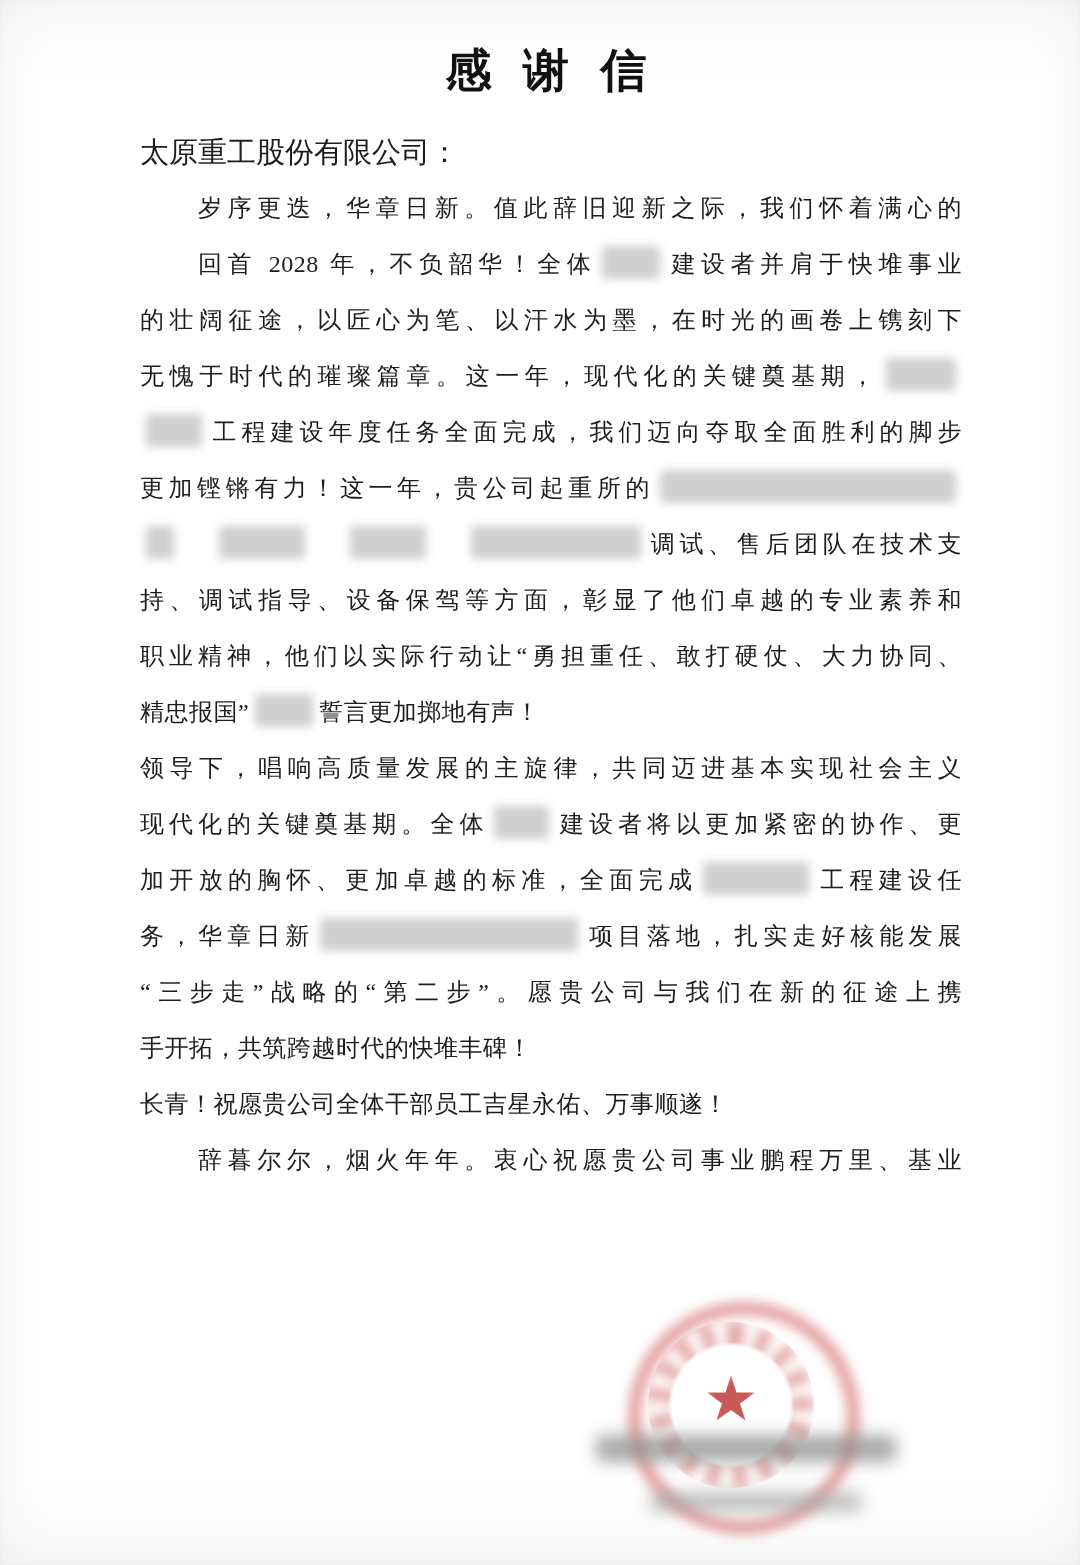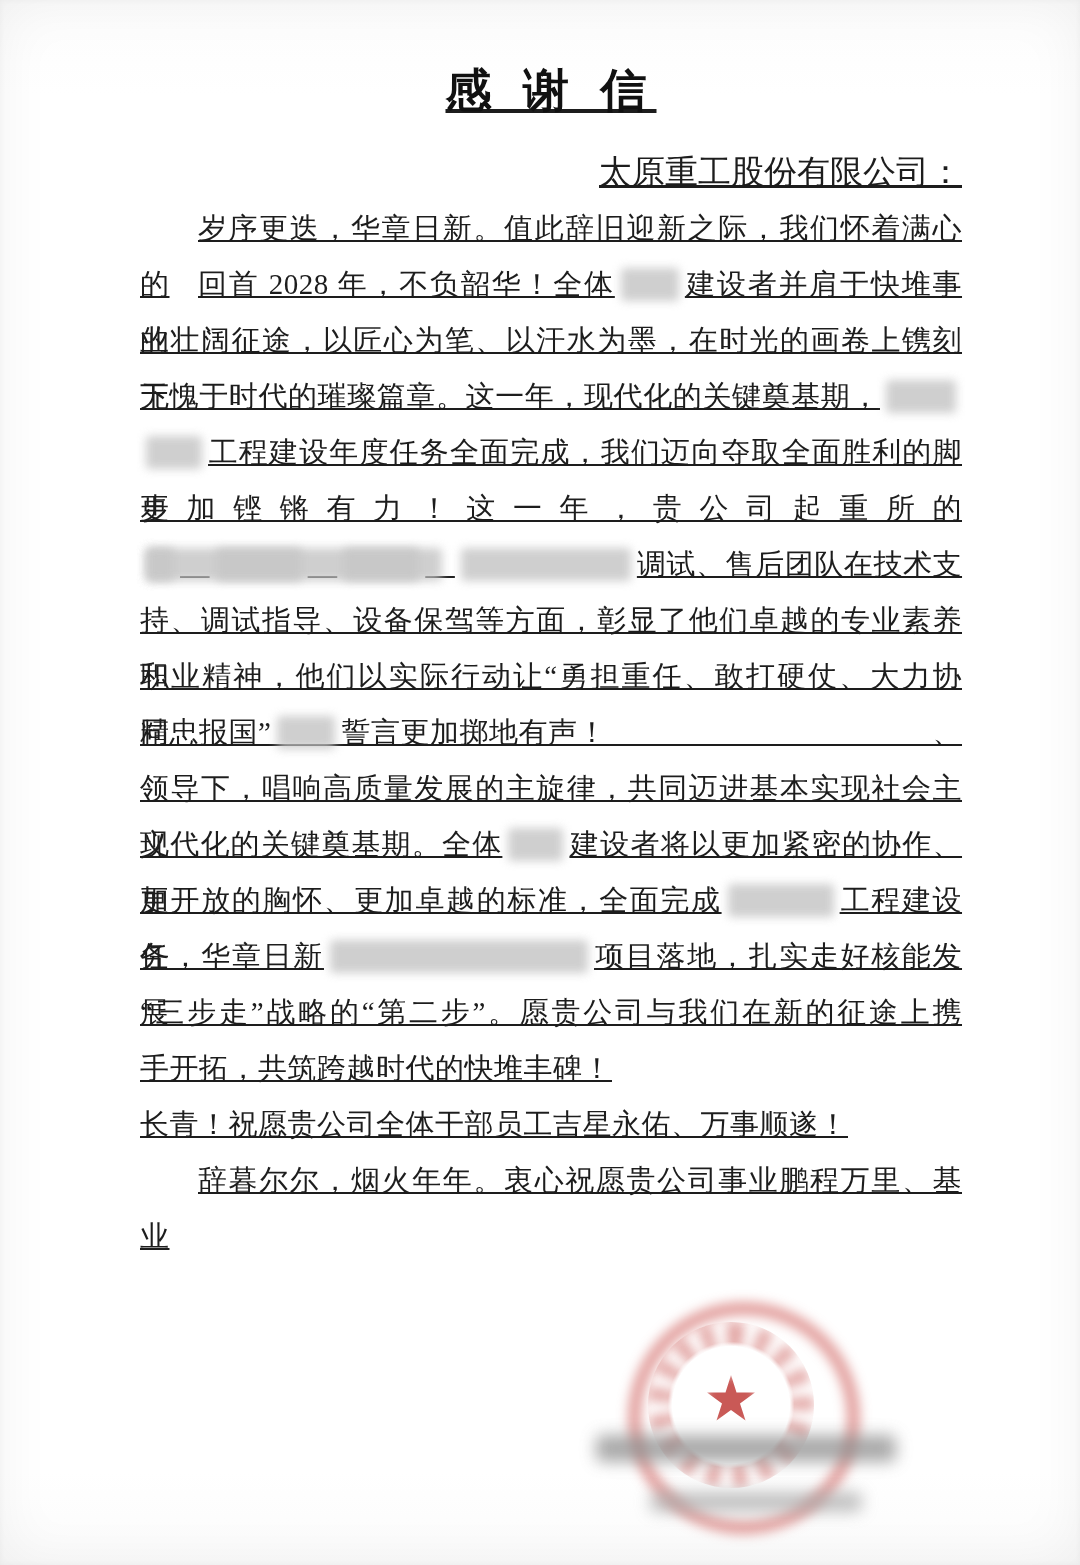--- a/index.html
+++ b/index.html
@@ -8,41 +8,40 @@
     width:1080px;height:1565px;
     margin:0 auto;
     background:linear-gradient(180deg,#fcfcfc 0%,#ffffff 6%,#ffffff 94%,#fbfbfb 100%);
     box-shadow:inset 0 0 55px rgba(0,0,0,0.055), inset 0 0 6px rgba(0,0,0,0.04);
     overflow:hidden;
     font-family:"Liberation Serif","DejaVu Serif",serif;
     color:#1d1d1d;
   }
   .doc{
     position:absolute;
-    left:140px; top:60px;
+    left:140px; top:40px;
     width:822px;
-    text-decoration:underline;
   }
   .title{
     font-size:46px;
     font-weight:bold;
     text-align:center;
     letter-spacing:10px;
     line-height:62px;
     margin:0 0 22px 0;
     color:#111;
   }
   .salutation{
-    font-size:33px;
+    font-size:29px;
     line-height:56px;
     height:56px;
-    text-align:right;
+    text-align:left;
   }
   .line{
-    font-size:29px;
+    font-size:24px;
     line-height:56px;
     height:56px;
     white-space:nowrap;
     letter-spacing:0.5px;
   }
   .line.justify{
     white-space:normal;
     text-align:justify;
     text-align-last:justify;
     text-justify:inter-ideograph;

